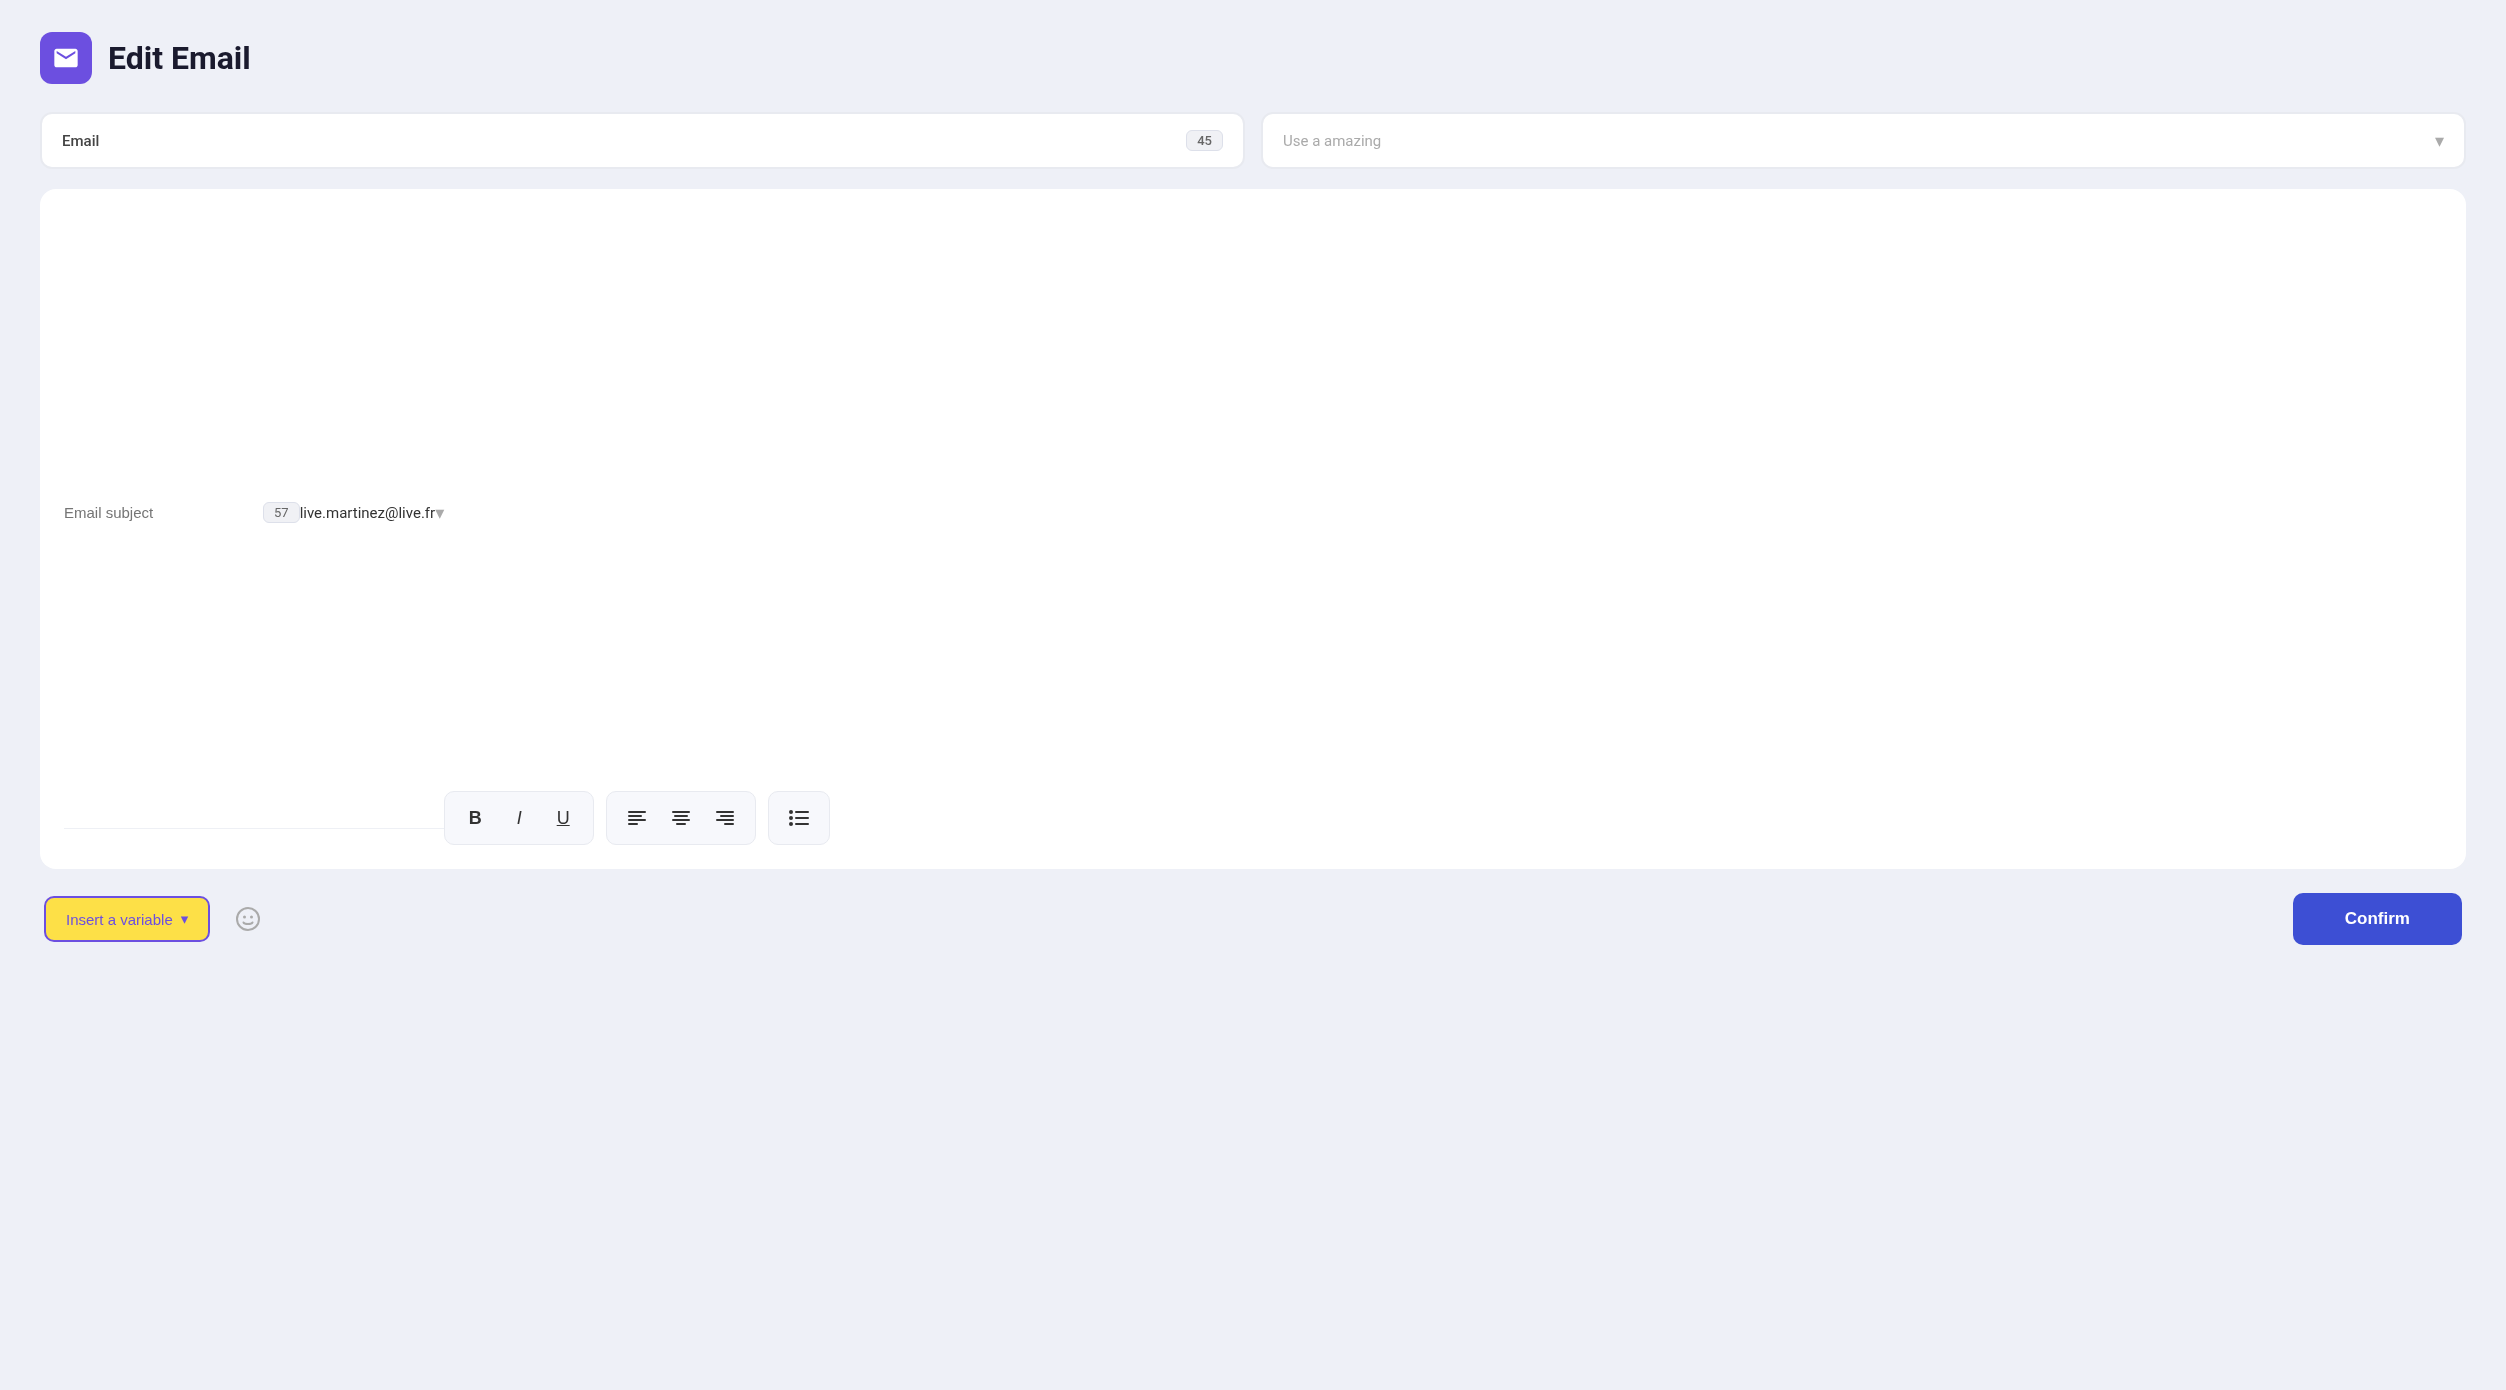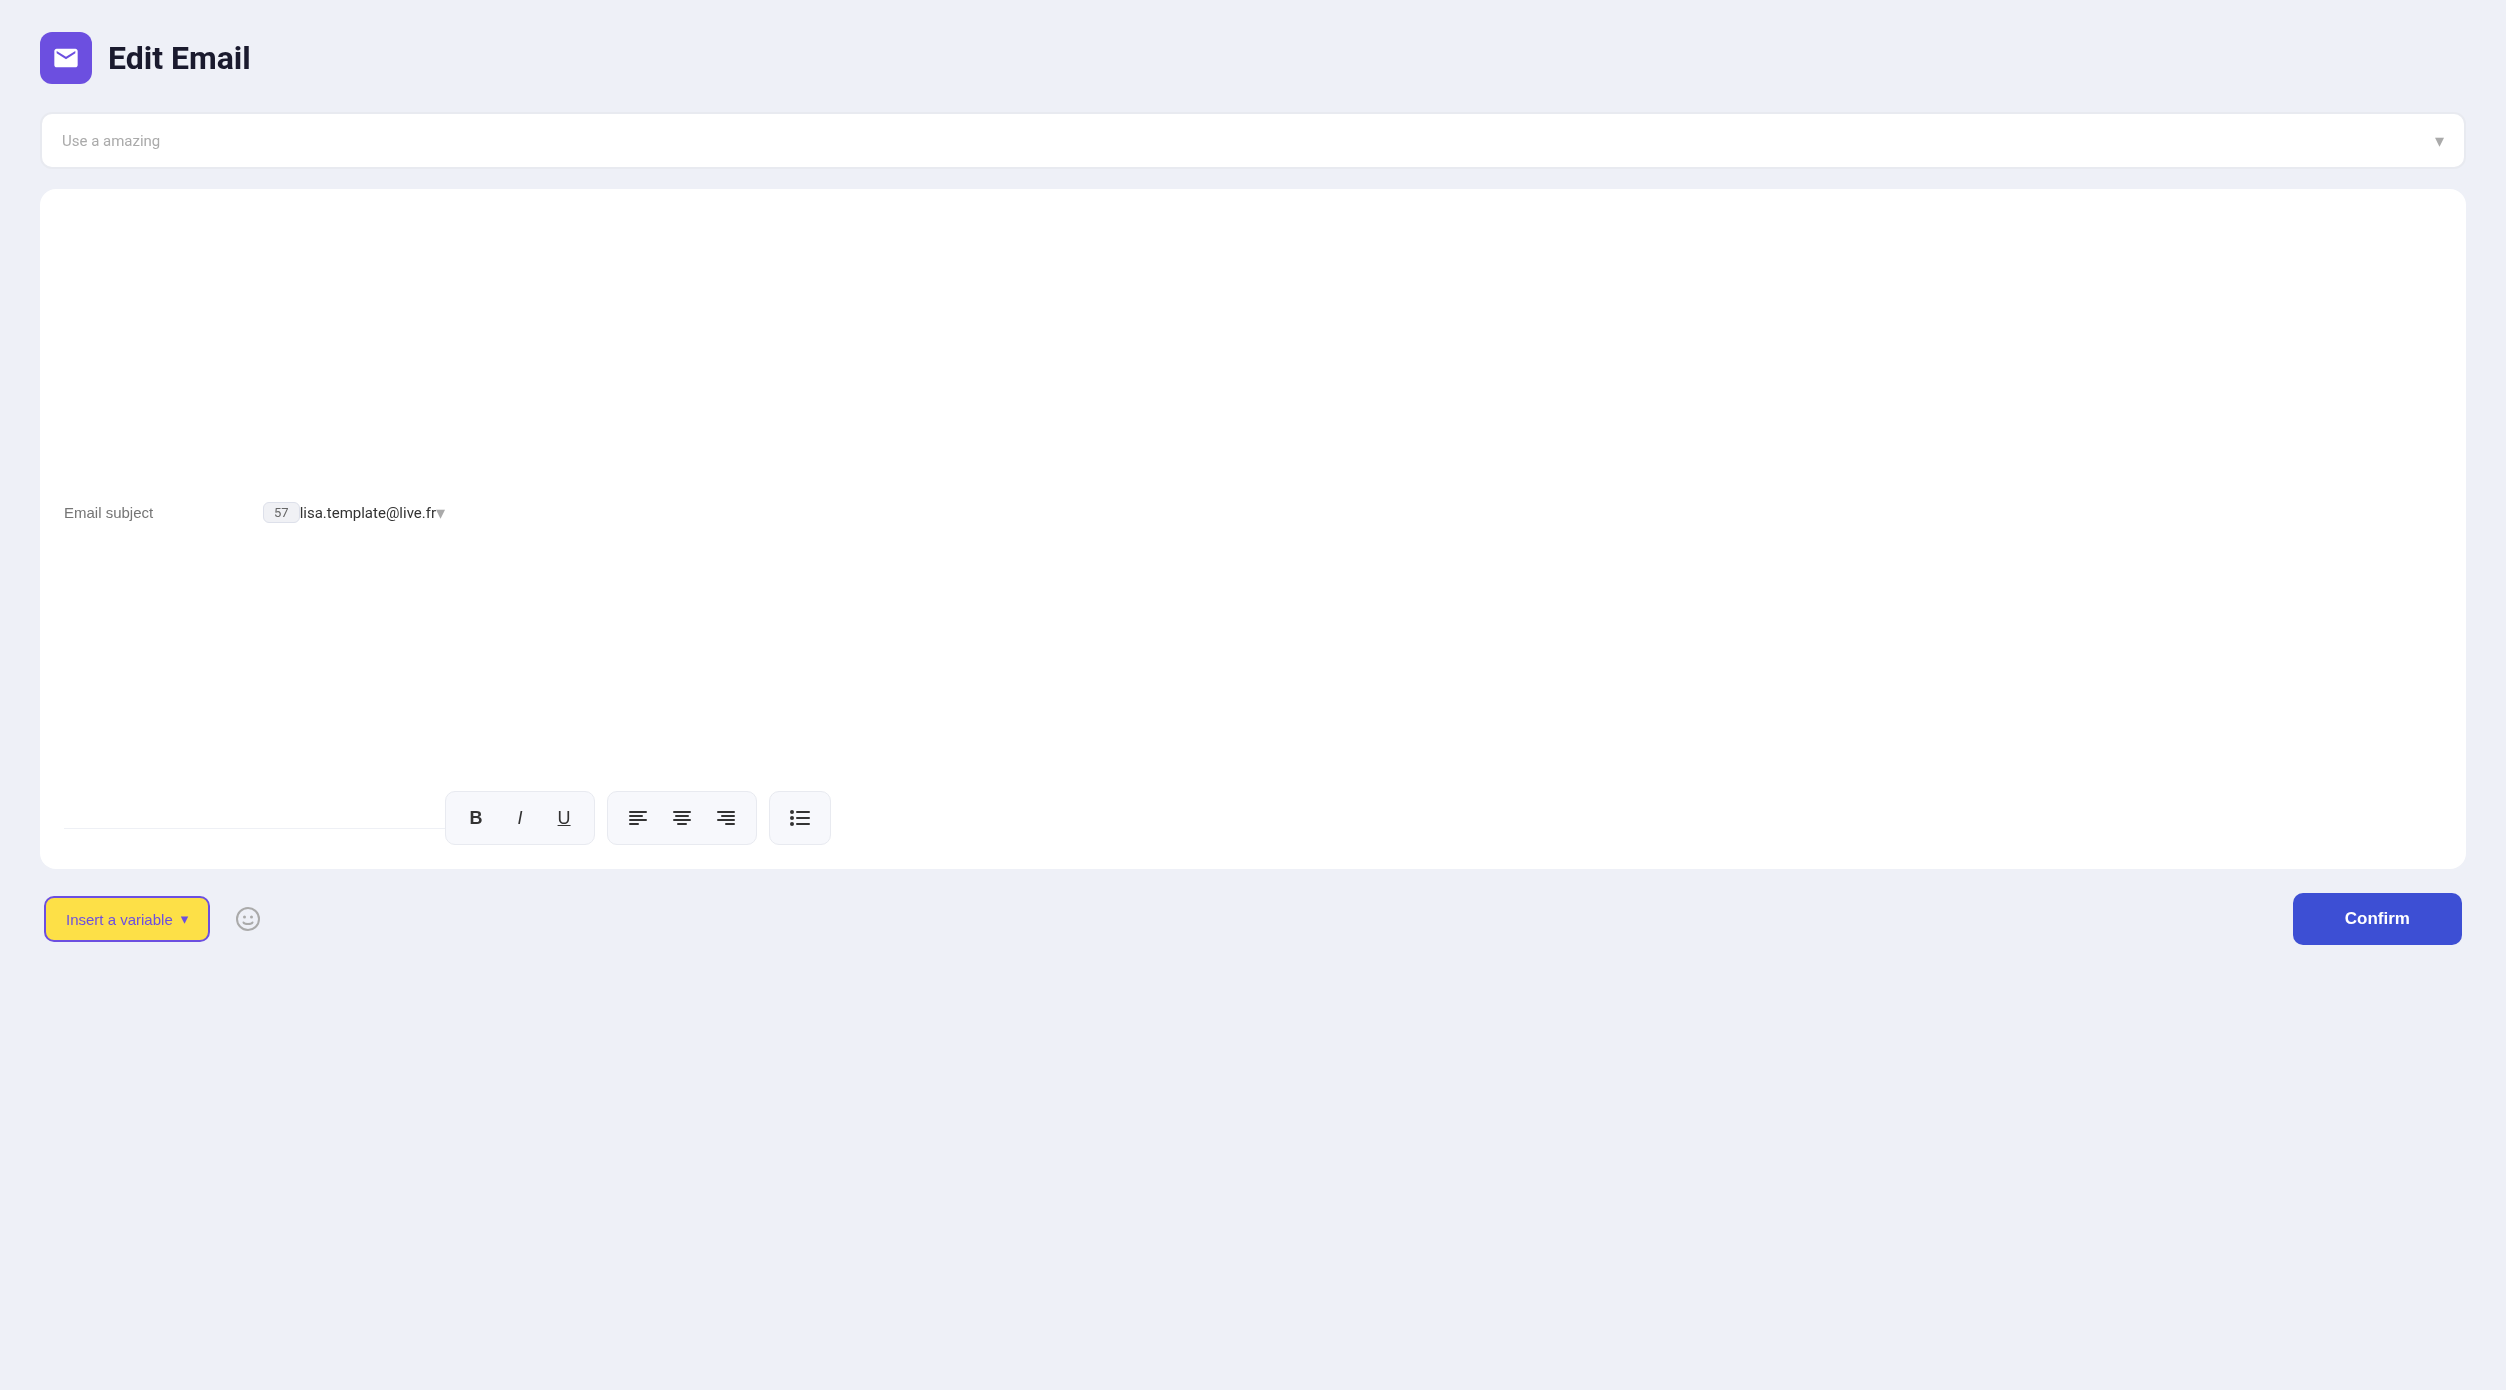--- a/index.html
+++ b/index.html
@@ -277,35 +277,39 @@
 <div class="page-header">
   <div class="email-icon-wrapper">
     <svg viewBox="0 0 24 24" xmlns="http://www.w3.org/2000/svg">
       <path d="M20 4H4C2.9 4 2 4.9 2 6v12c0 1.1.9 2 2 2h16c1.1 0 2-.9 2-2V6c0-1.1-.9-2-2-2zm0 4l-8 5-8-5V6l8 5 8-5v2z"></path>
     </svg>
   </div>
   <h1 class="page-title">Edit Email</h1>
 </div>
 
 <div class="top-controls">
+  <div class="email-tab">
+    <span class="email-tab-label">Email</span>
+    <span class="email-tab-count">45</span>
+  </div>
   <div class="template-select">
     <span class="template-select-placeholder">Use a amazing</span>
     <span class="template-select-chevron chevron-icon">▾</span>
   </div>
 </div>
 
 <div class="editor-container">
 
   <div class="subject-row">
     <input class="subject-input" type="text" placeholder="Email subject" style="">
     <span class="subject-count">57</span>
   </div>
 
   <div class="recipient-row">
-    <span class="recipient-email">lisa.template@live.fr</span>
+    <span class="recipient-email">live.martinez@live.fr</span>
     <span class="recipient-chevron chevron-icon">▾</span>
   </div>
 
 
   <div class="toolbar-section">
     <div class="formatting-toolbars">
 
       <div class="toolbar-group">
         <button class="toolbar-btn bold">B</button>
         <button class="toolbar-btn italic">I</button>

